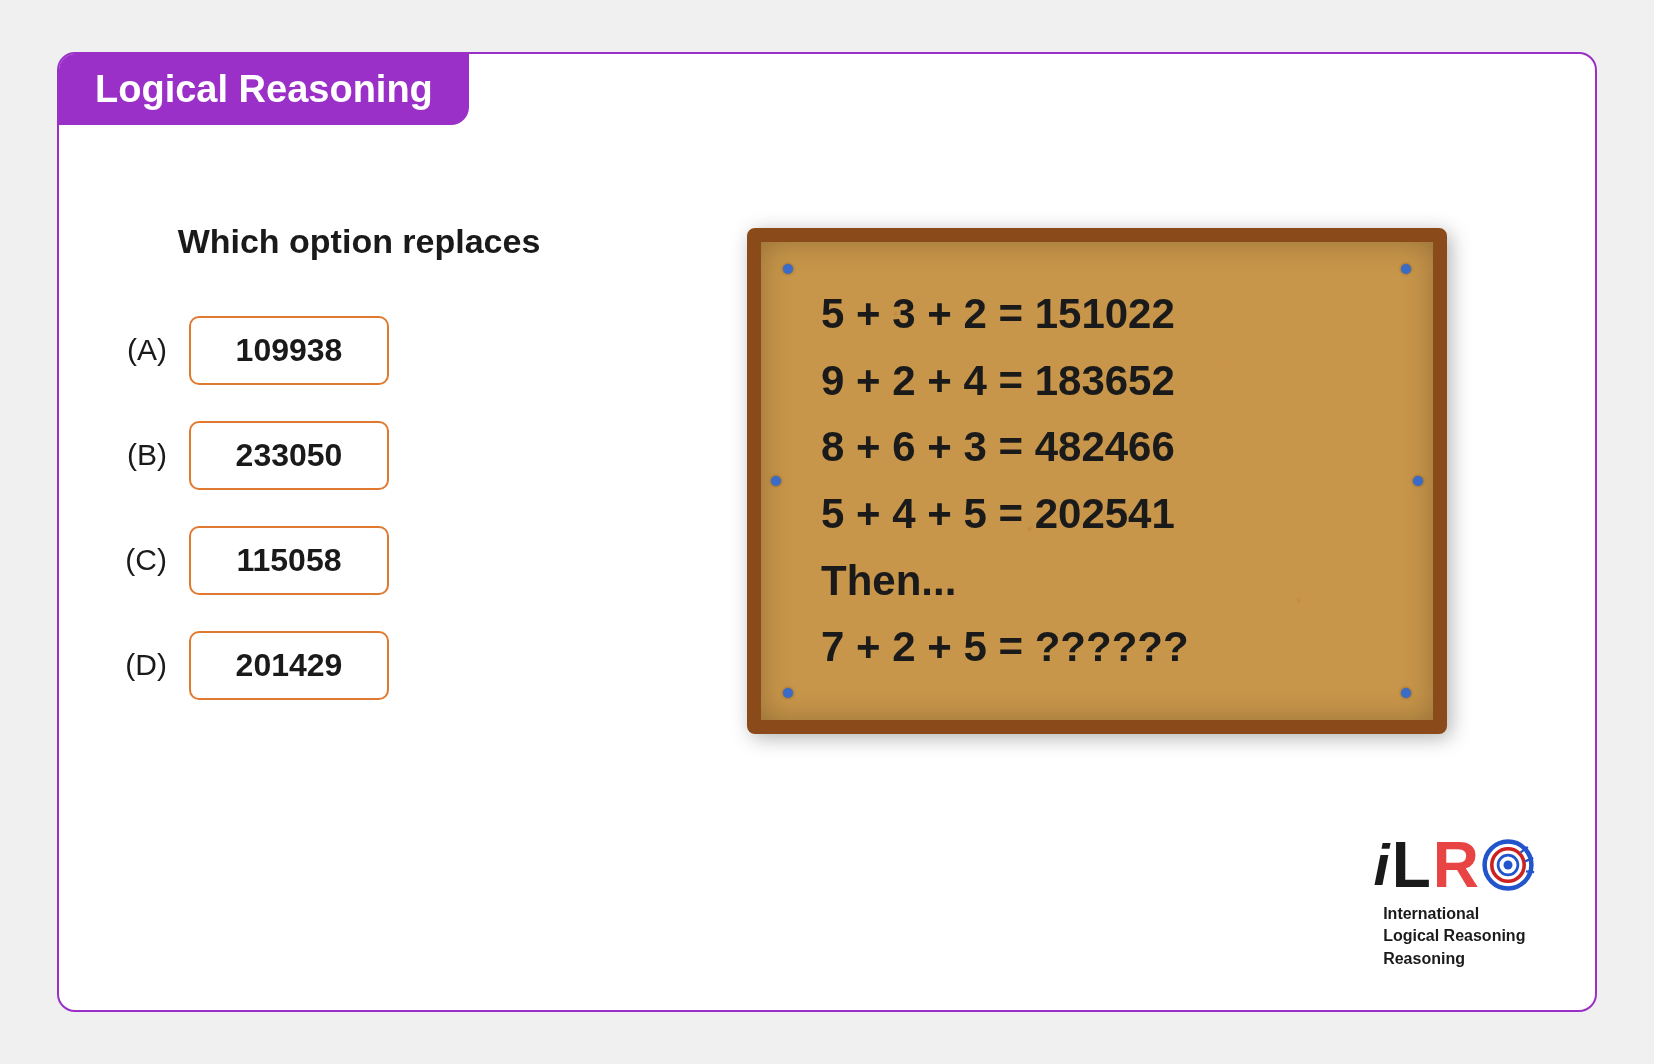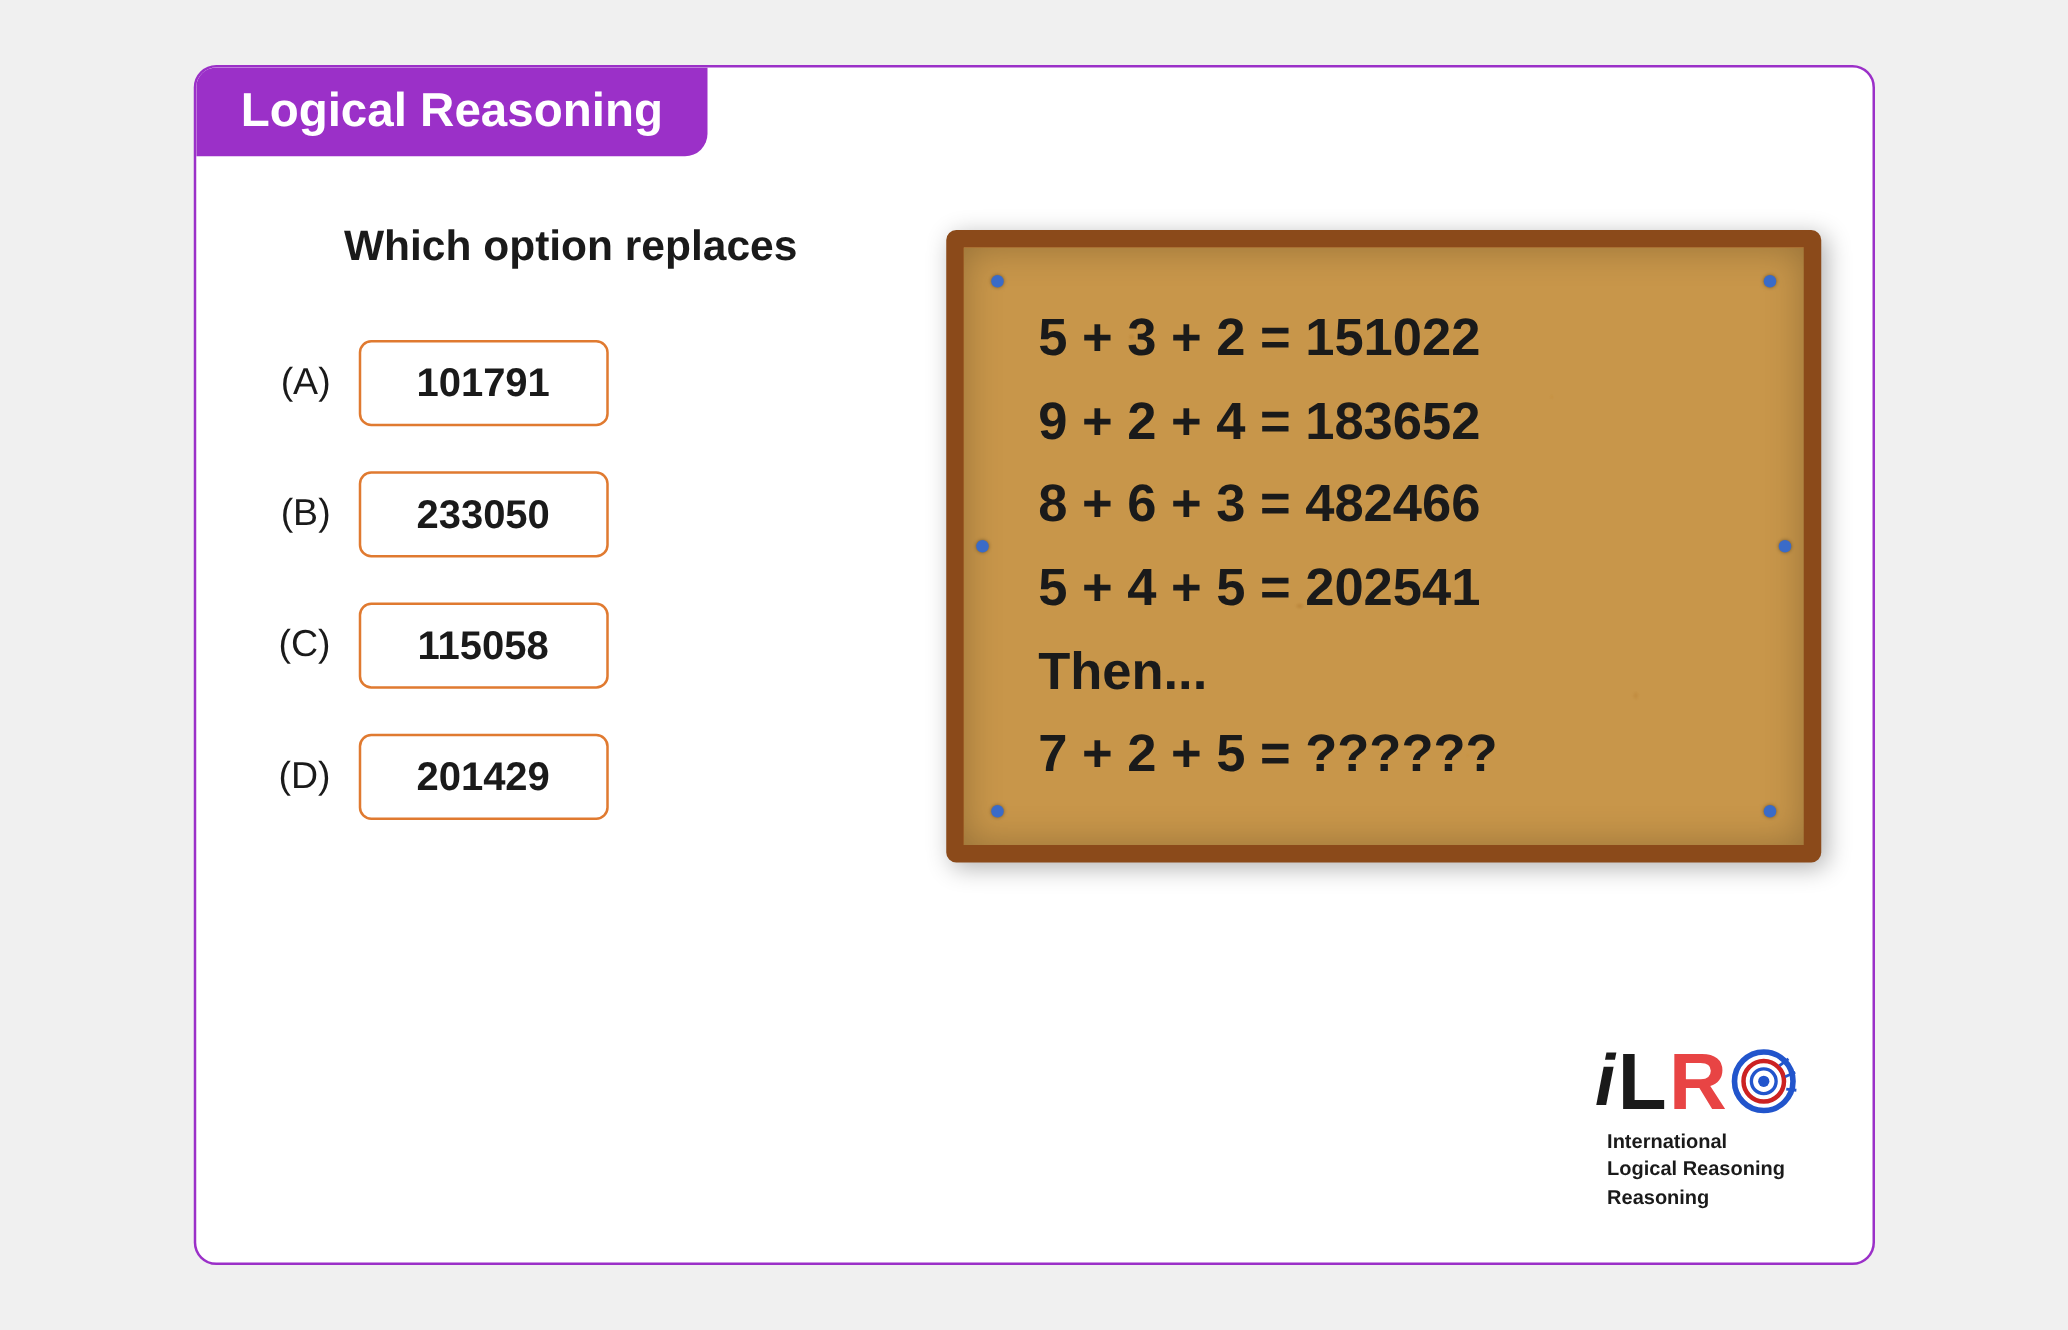--- a/index.html
+++ b/index.html
@@ -10,21 +10,21 @@
       align-items: center;
       justify-content: center;
       min-height: 100vh;
       font-family: 'Arial', sans-serif;
     }
 
     .card {
       background: #ffffff;
       border-radius: 18px;
       border: 2.5px solid #9b30c8;
-      width: 1345px;
+      width: 1540px;
       min-height: 960px;
       position: relative;
       overflow: hidden;
     }
 
     .header-badge {
       background: #9b30c8;
       border-radius: 6px 0 18px 0;
       padding: 14px 36px;
       display: inline-block;
@@ -38,20 +38,21 @@
       font-size: 38px;
       font-weight: 700;
     }
 
     .card-body {
       display: flex;
       flex-direction: row;
       align-items: flex-start;
       padding: 120px 60px 60px 60px;
       gap: 60px;
+      margin-top: 44px;
     }
 
     .left-section {
       flex: 0 0 480px;
       display: flex;
       flex-direction: column;
       gap: 0;
     }
 
     .question-text {
@@ -225,21 +226,21 @@
   <div class="card-body">
 
     <div class="left-section">
       <div class="question-text">
         <span>Which option replaces</span><br>
       </div>
 
       <div class="options-list">
         <div class="option-row">
           <span class="option-label">(A)</span>
-          <div class="option-box">101791</div>
+          <div class="option-box">109938</div>
         </div>
         <div class="option-row">
           <span class="option-label">(B)</span>
           <div class="option-box">233050</div>
         </div>
         <div class="option-row">
           <span class="option-label">(C)</span>
           <div class="option-box">115058</div>
         </div>
         <div class="option-row">

